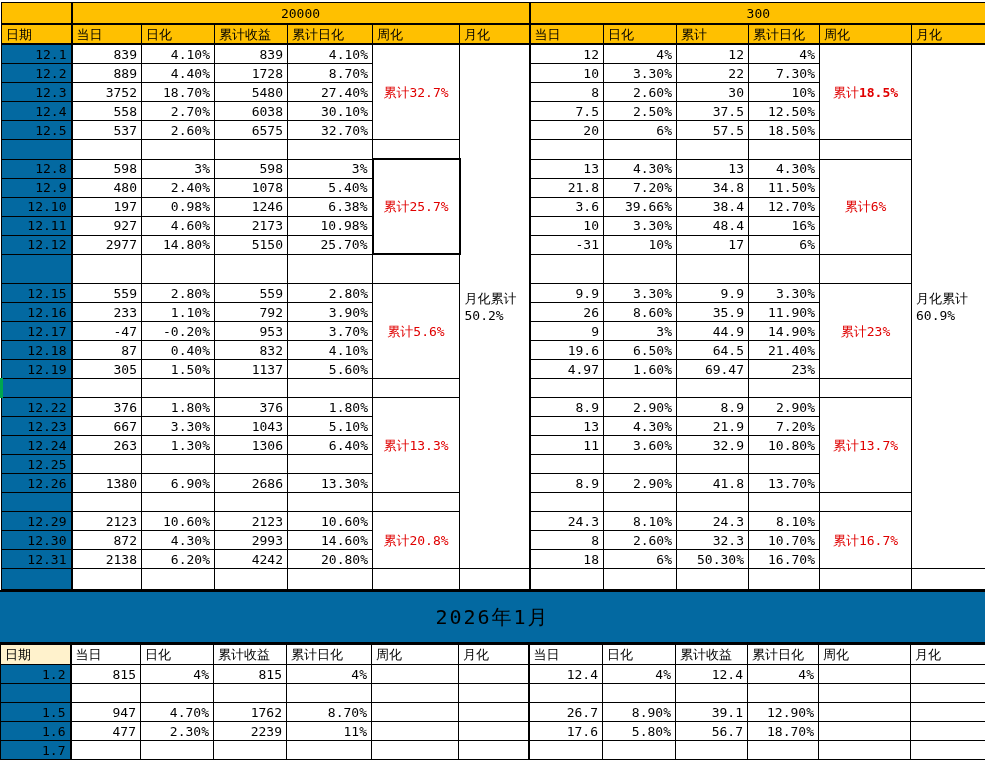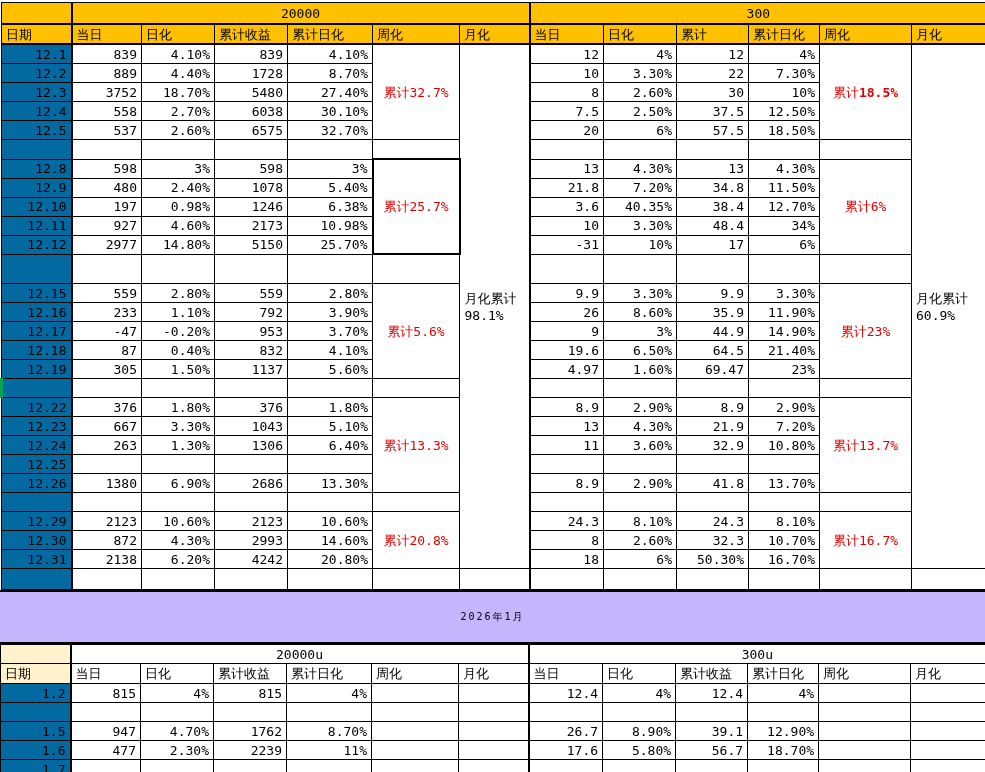--- a/index.html
+++ b/index.html
@@ -25,22 +25,22 @@
   .center{text-align:center;}
   .thickR{border-right-width:2px;margin-left:9px;}
   tr.sectionRow>td{border-bottom-width:2px;}
   tr.headRow>td{border-bottom-width:2px;}
   .weekly{color:#E00000;text-align:center;}
   .weekly .em{font-weight:bold;font-size:13px;}
   .box{border:2px solid #000;}
   .monthly{text-align:left;line-height:17px;}
   tr.greenSep>td.date{border-left:3px solid #00A650;}
   .banner{
-    height:50px;background:#c4b5fd;border-top:2px solid #000;border-bottom:2px solid #000;
-    display:flex;align-items:center;justify-content:center;font-size:10px;letter-spacing:2px;
+    height:50px;background:#0369a1;border-top:2px solid #000;border-bottom:2px solid #000;
+    display:flex;align-items:center;justify-content:center;font-size:20px;letter-spacing:2px;
   }
 </style>
 </head>
 <body>
 
 <div class="sheet">
 
   <table>
     <colgroup>
       <col style="width:70px">
@@ -78,21 +78,21 @@
           <td class="gold"><span>周化</span></td>
           <td class="gold"><span>月化</span></td>
         </tr>
         <tr class="h18">
           <td class="date thickR"><span>12.1</span></td>
           <td class="num"><span>839</span></td>
           <td class="num"><span>4.10%</span></td>
           <td class="num"><span>839</span></td>
           <td class="num"><span>4.10%</span></td>
           <td class="weekly" rowspan="5"><span>累计</span><span>32.7%</span></td>
-          <td class="monthly thickR" rowspan="27"><span>月化累计</span><br><span>98.1%</span></td>
+          <td class="monthly thickR" rowspan="27"><span>月化累计</span><br><span>50.2%</span></td>
           <td class="num"><span>12</span></td>
           <td class="num"><span>4%</span></td>
           <td class="num"><span>12</span></td>
           <td class="num"><span>4%</span></td>
           <td class="weekly" rowspan="5"><span>累计</span><span class="em">18.5%</span></td>
           <td class="monthly" rowspan="27"><span>月化累计</span><br><span>60.9%</span></td>
         </tr>
         <tr class="h18">
           <td class="date thickR"><span>12.2</span></td>
           <td class="num"><span>889</span></td>
@@ -174,34 +174,34 @@
           <td class="num"><span>34.8</span></td>
           <td class="num"><span>11.50%</span></td>
         </tr>
         <tr class="h18">
           <td class="date thickR"><span>12.10</span></td>
           <td class="num"><span>197</span></td>
           <td class="num"><span>0.98%</span></td>
           <td class="num"><span>1246</span></td>
           <td class="num"><span>6.38%</span></td>
           <td class="num"><span>3.6</span></td>
-          <td class="num"><span>40.35%</span></td>
+          <td class="num"><span>39.66%</span></td>
           <td class="num"><span>38.4</span></td>
           <td class="num"><span>12.70%</span></td>
         </tr>
         <tr class="h18">
           <td class="date thickR"><span>12.11</span></td>
           <td class="num"><span>927</span></td>
           <td class="num"><span>4.60%</span></td>
           <td class="num"><span>2173</span></td>
           <td class="num"><span>10.98%</span></td>
           <td class="num"><span>10</span></td>
           <td class="num"><span>3.30%</span></td>
           <td class="num"><span>48.4</span></td>
-          <td class="num"><span>34%</span></td>
+          <td class="num"><span>16%</span></td>
         </tr>
         <tr class="h18">
           <td class="date thickR"><span>12.12</span></td>
           <td class="num"><span>2977</span></td>
           <td class="num"><span>14.80%</span></td>
           <td class="num"><span>5150</span></td>
           <td class="num"><span>25.70%</span></td>
           <td class="num"><span>-31</span></td>
           <td class="num"><span>10%</span></td>
           <td class="num"><span>17</span></td>
@@ -427,25 +427,20 @@
         <col style="width:87px">
       <col style="width:70px">
         <col style="width:74px">
         <col style="width:73px">
       <col style="width:72px">
         <col style="width:71px">
         <col style="width:92px">
       <col style="width:75px">
     </colgroup>
     <tbody id="bottomBody">
-        <tr class="h18">
-          <td class="cream thickR"></td>
-          <td class="center thickR" colspan="6"><span>20000u</span></td>
-          <td class="center" colspan="6"><span>300u</span></td>
-        </tr>
         <tr class="h19">
           <td class="cream thickR"><span>日期</span></td>
           <td><span>当日</span></td>
           <td><span>日化</span></td>
           <td><span>累计收益</span></td>
           <td><span>累计日化</span></td>
           <td><span>周化</span></td>
           <td class="thickR"><span>月化</span></td>
           <td><span>当日</span></td>
           <td><span>日化</span></td>

